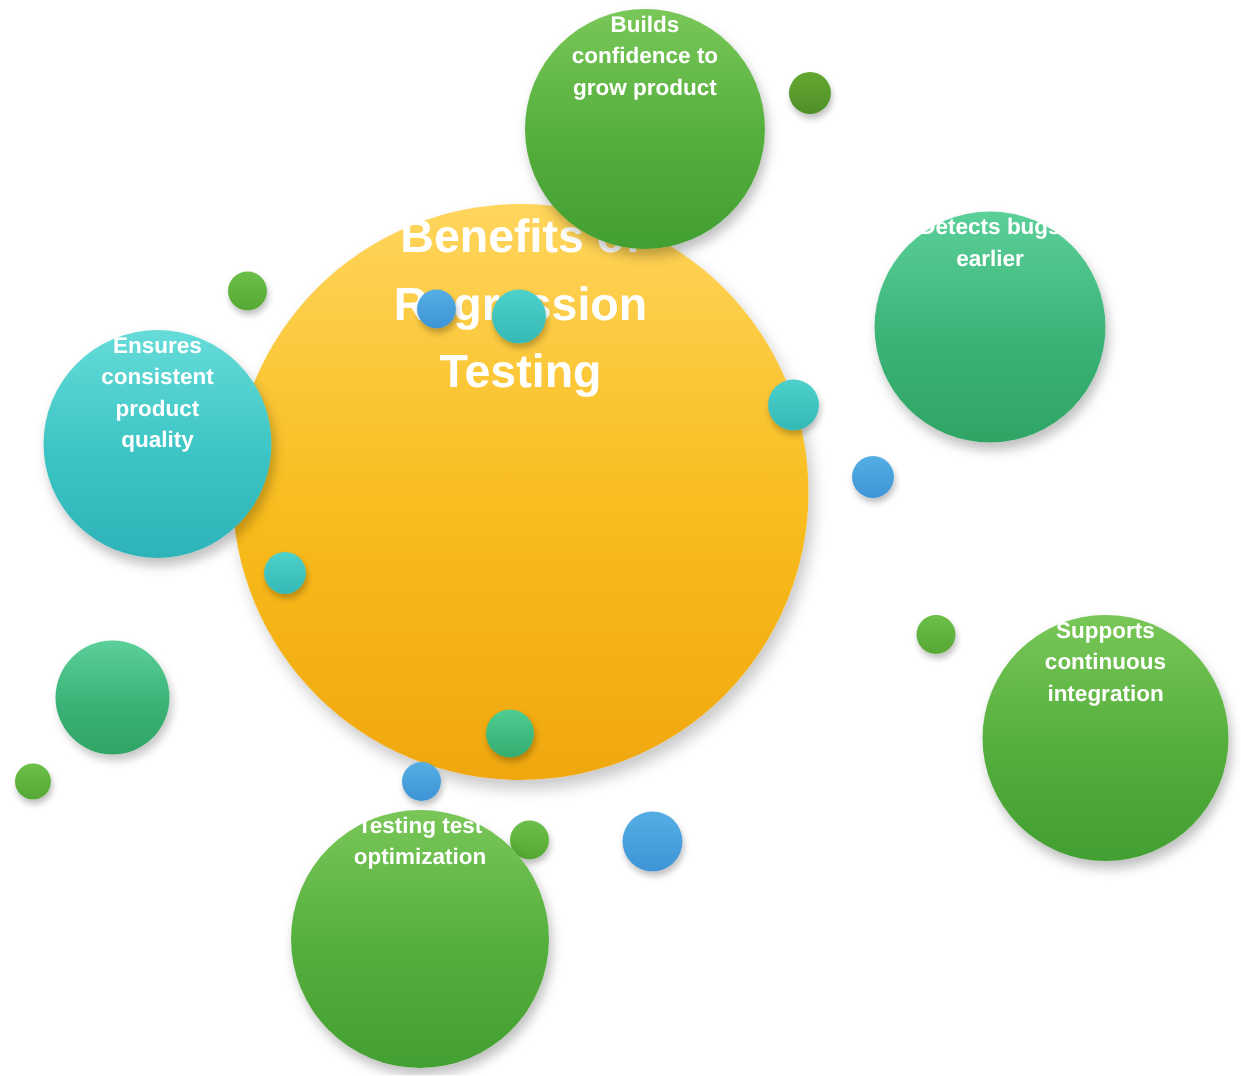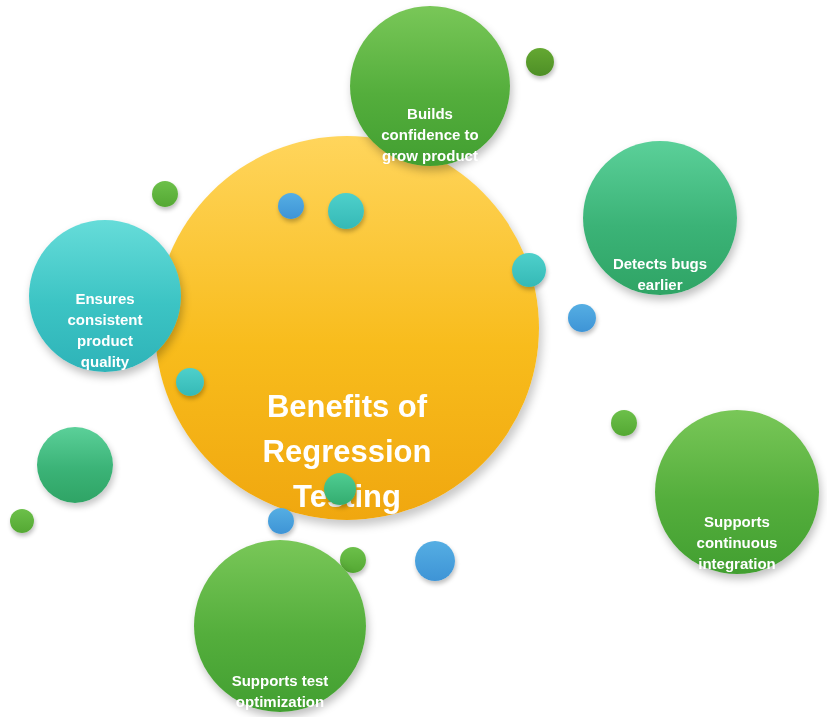--- a/index.html
+++ b/index.html
@@ -12,21 +12,21 @@
     position: relative;
     width: 827px;
     height: 717px;
     overflow: hidden;
     background: #ffffff;
   }
   .circle {
     position: absolute;
     border-radius: 50%;
     display: flex;
-    align-items: flex-end;
+    align-items: flex-start;
     justify-content: center;
     text-align: center;
     color: #ffffff;
     font-weight: bold;
     box-sizing: border-box;
   }
 
   
   .center-circle {
     left: 155px; top: 136px;
@@ -104,21 +104,21 @@
 
   <div class="circle sat green-grad sat-supports">
     <span class="label">Supports continuous integration</span>
   </div>
 
   <div class="circle sat emerald-grad sat-detects">
     <span class="label">Detects bugs earlier</span>
   </div>
 
   <div class="circle sat green-grad sat-enables">
-    <span class="label">Supports test optimization</span>
+    <span class="label">Testing test optimization</span>
   </div>
 
   <div class="circle sat teal-grad sat-ensures">
     <span class="label">Ensures consistent product quality</span>
   </div>
 
   <div class="circle emerald-grad medium-dot"></div>
 
   <div class="dot dot-green" style="left:152px; top:181px; width:26px; height:26px;"></div>
   <div class="dot dot-blue" style="left:278px; top:193px; width:26px; height:26px;"></div>

